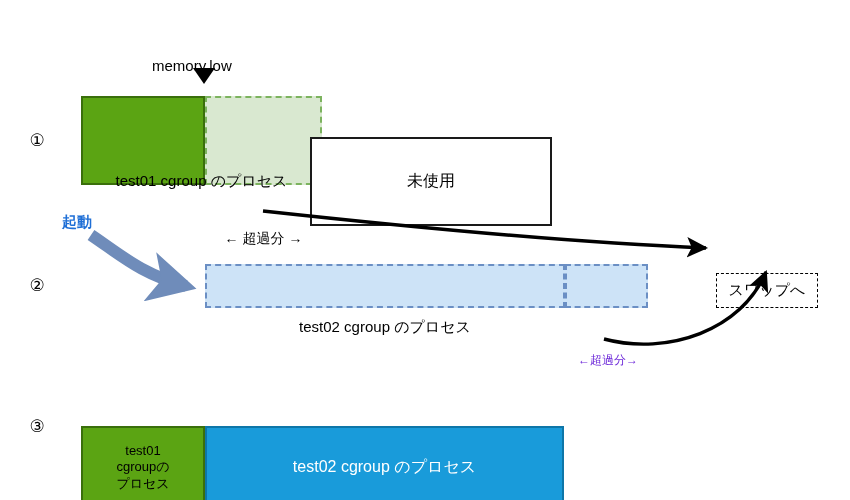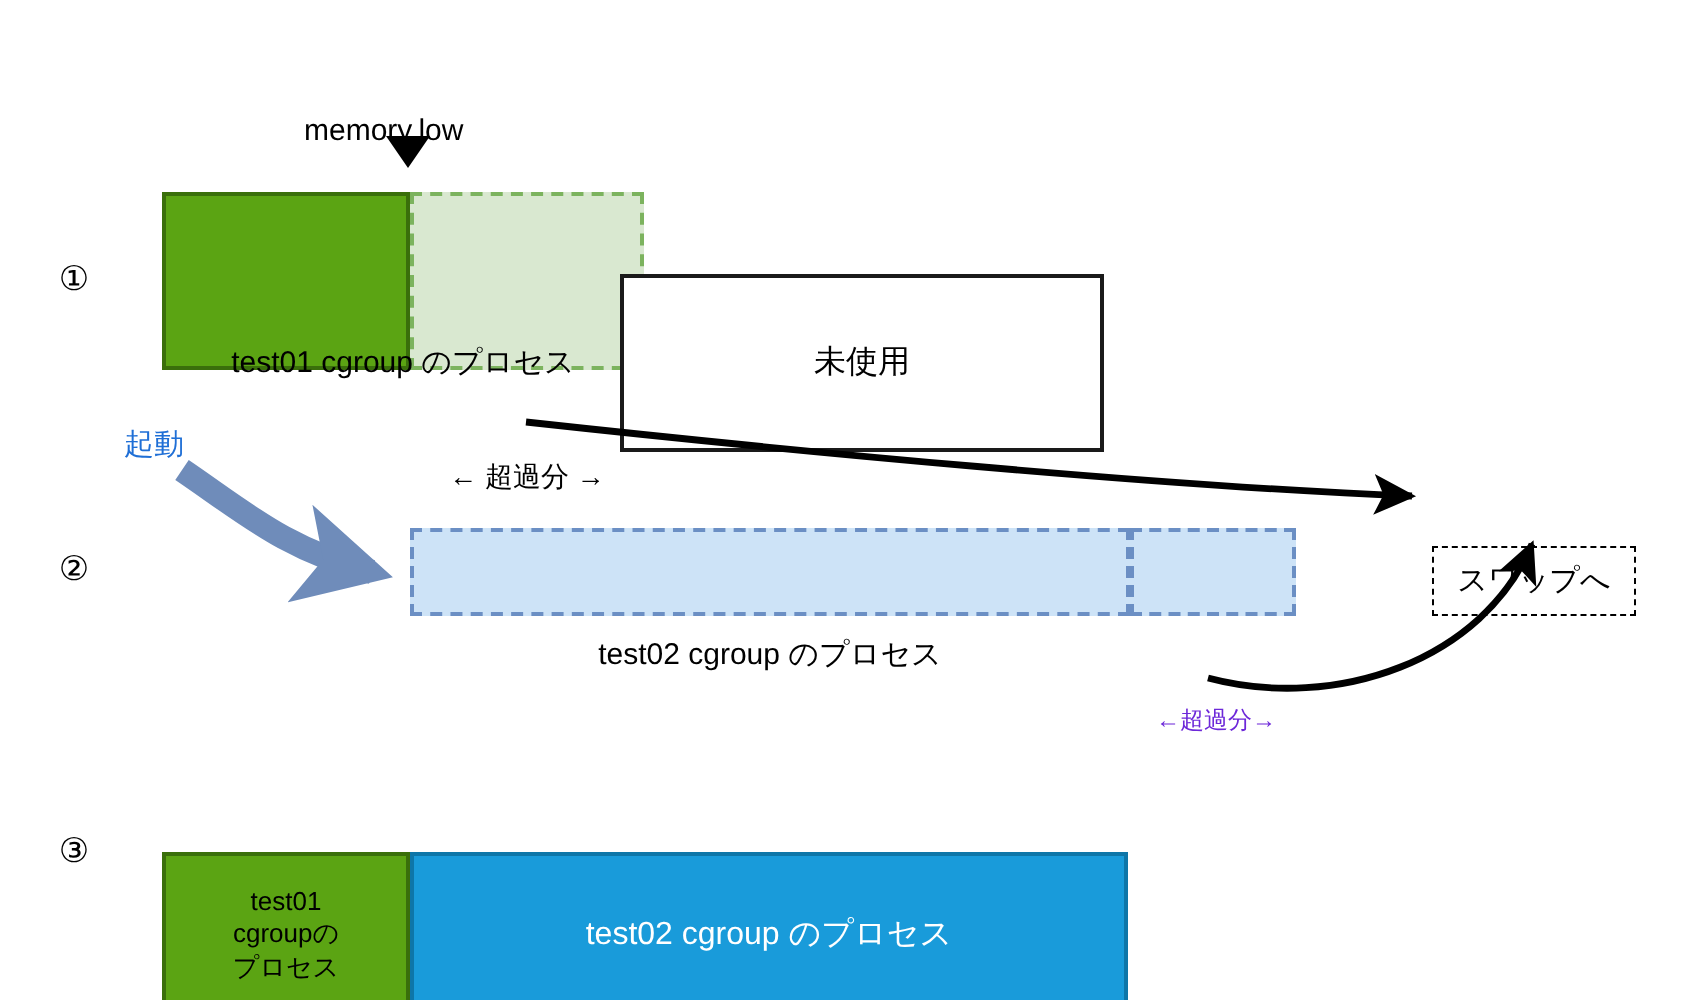--- a/index.html
+++ b/index.html
@@ -73,21 +73,21 @@
     background:#cde3f7;border:2px dashed #6b8fc4;
     box-sizing:border-box;
   }
   .r2-text{
     left:205px;top:264px;width:360px;height:44px;
     font-size:15px;color:#000;
   }
 
   
   .kidou{
-    left:62px;top:213px;font-size:15px;font-weight:normal;color:#1f6fd6;
+    left:62px;top:213px;font-size:15px;font-weight:bold;color:#1f6fd6;
     white-space:nowrap;
   }
 
   
   .swap-box{
     left:716px;top:232px;width:102px;height:35px;
     background:#ffffff;border:1.5px dashed #000;
     box-sizing:border-box;font-size:15px;color:#000;
   }
 

